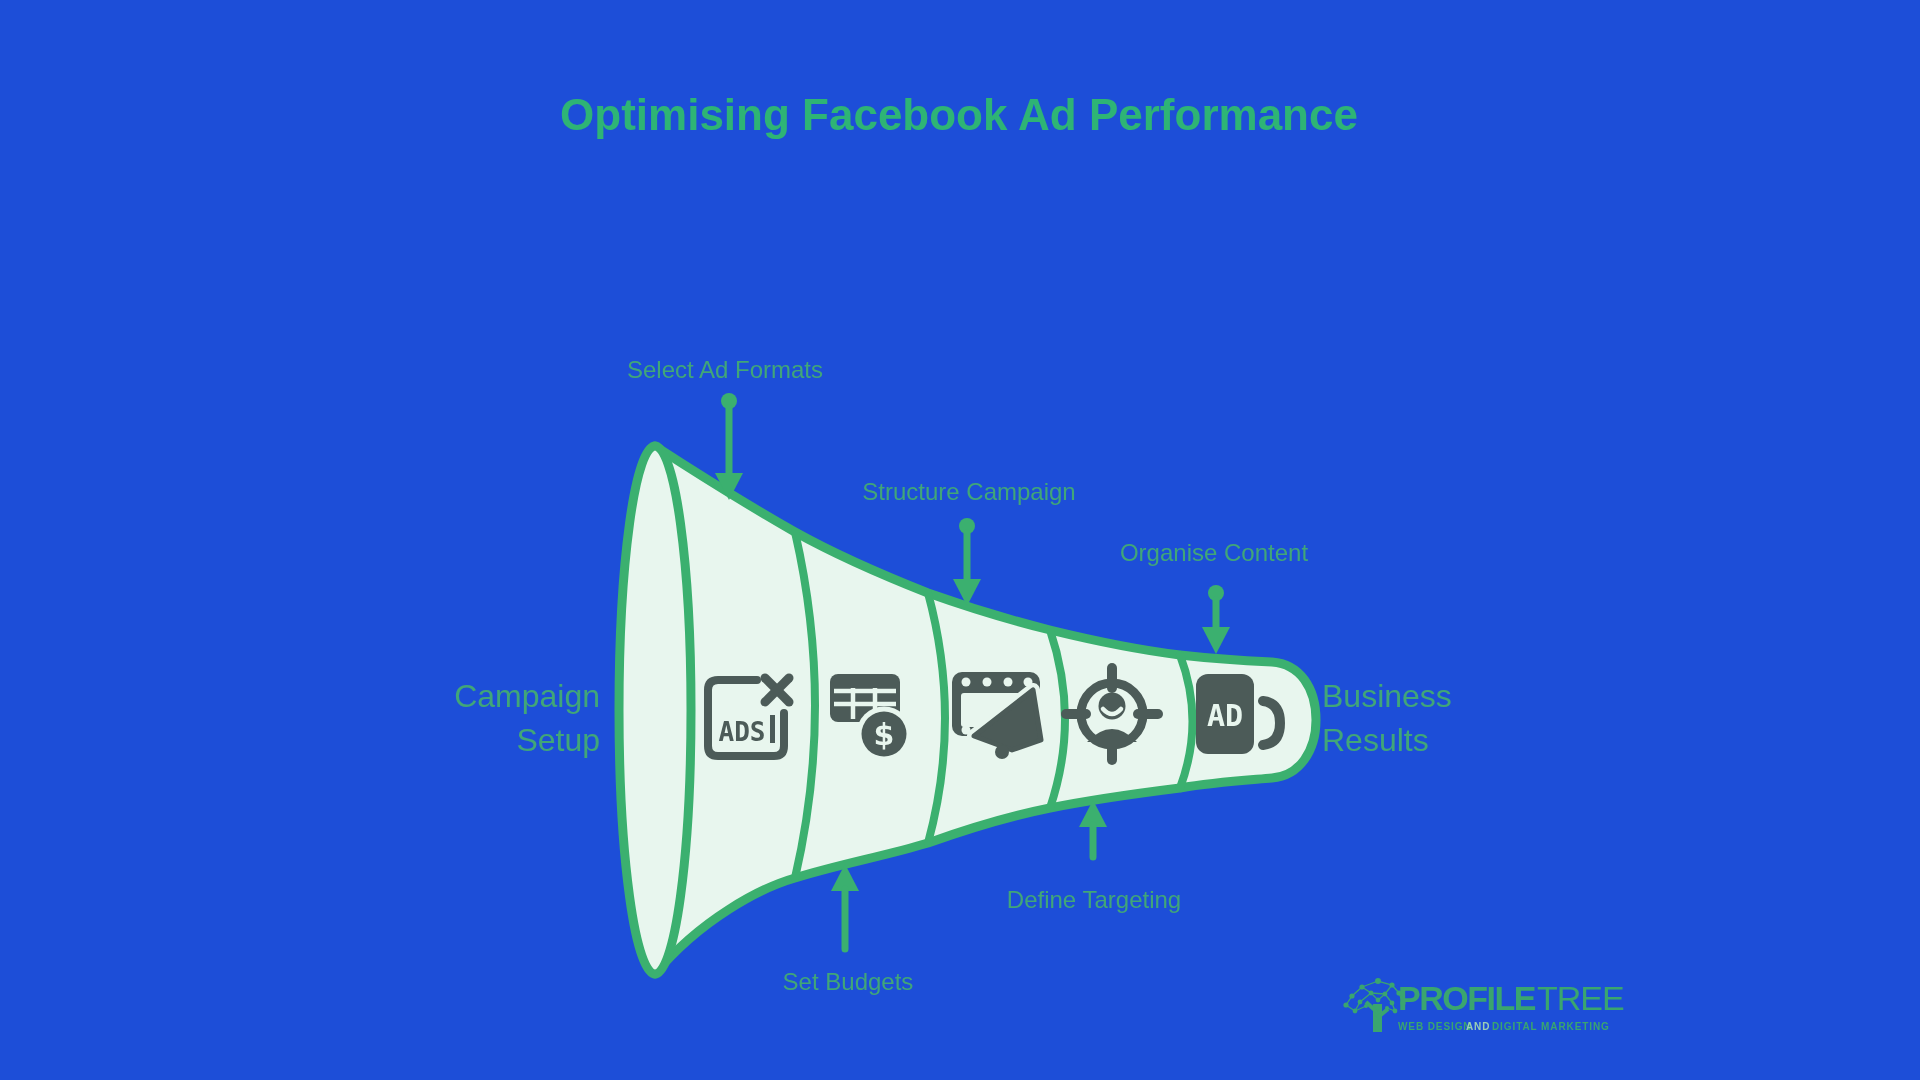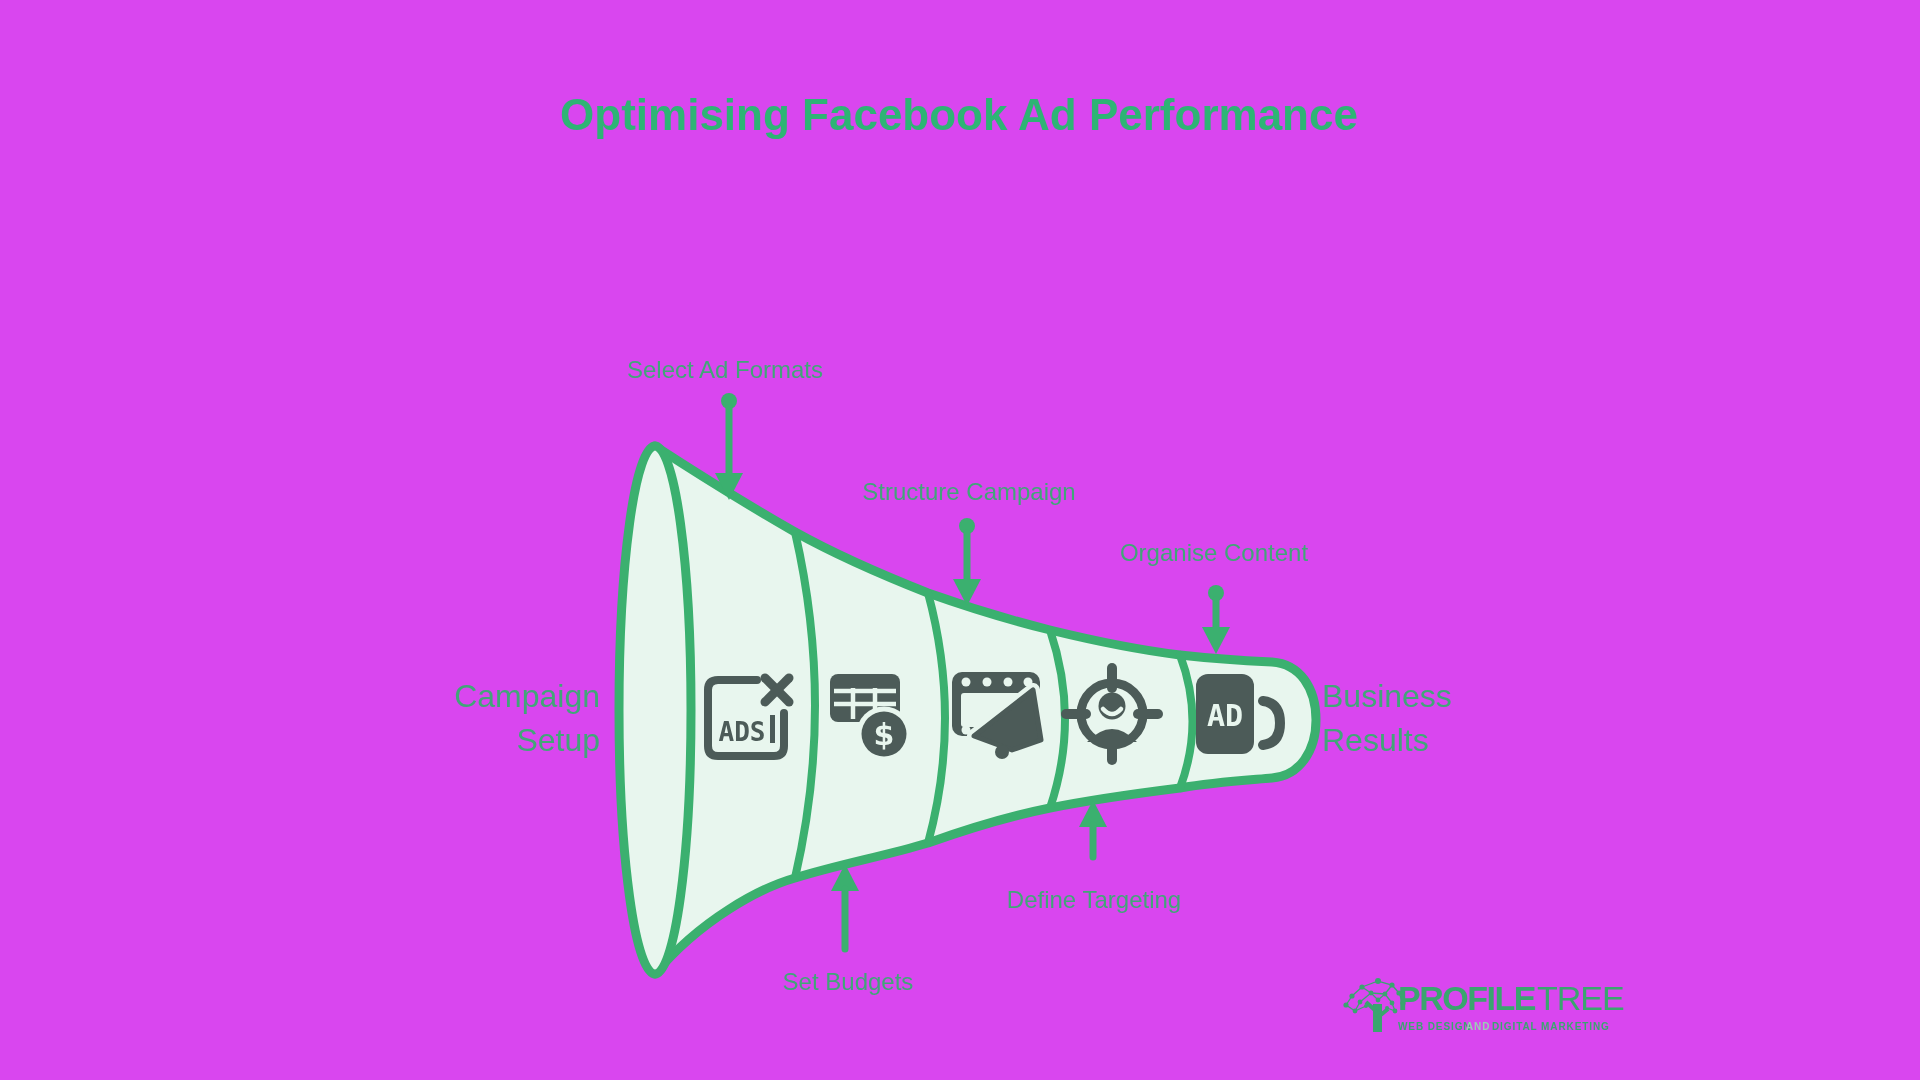--- a/index.html
+++ b/index.html
@@ -1,19 +1,19 @@
 <!DOCTYPE html>
 <html><head>
 <meta charset="utf-8">
 <style>
   html,body{margin:0;padding:0;background:#ffffff;}
   .canvas{
     position:relative;
     width:1920px;height:1080px;
-    background:#d946ef;
+    background:#1d4ed8;
     overflow:hidden;
     font-family:"Liberation Sans", sans-serif;
   }
   svg{position:absolute;left:0;top:0;}
   .title-text{font-family:"Liberation Sans",sans-serif;font-weight:700;font-size:44px;}
   .step-label{font-family:"Liberation Sans",sans-serif;font-weight:400;font-size:24px;}
   .side-label{font-family:"Liberation Sans",sans-serif;font-weight:400;font-size:32px;}
   .icon-mono{font-family:"DejaVu Sans Mono",monospace;font-weight:700;}
   .logo-main{font-family:"Liberation Sans",sans-serif;font-weight:700;font-size:34px;letter-spacing:-1.5px;}
   .logo-light{font-family:"Liberation Sans",sans-serif;font-weight:400;font-size:34px;letter-spacing:-1px;}

